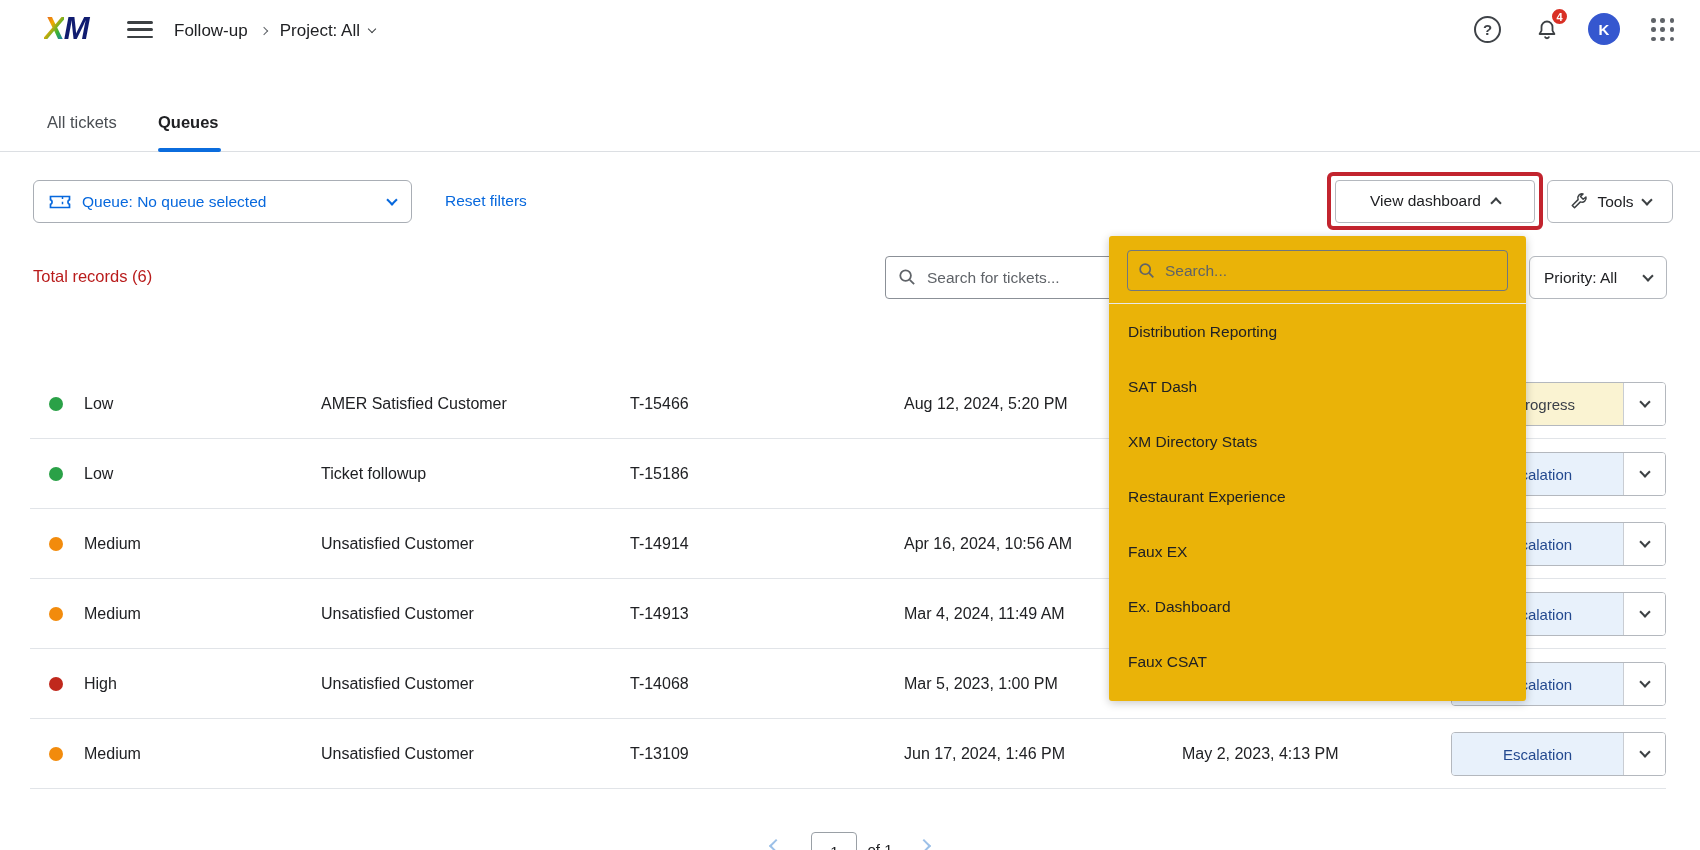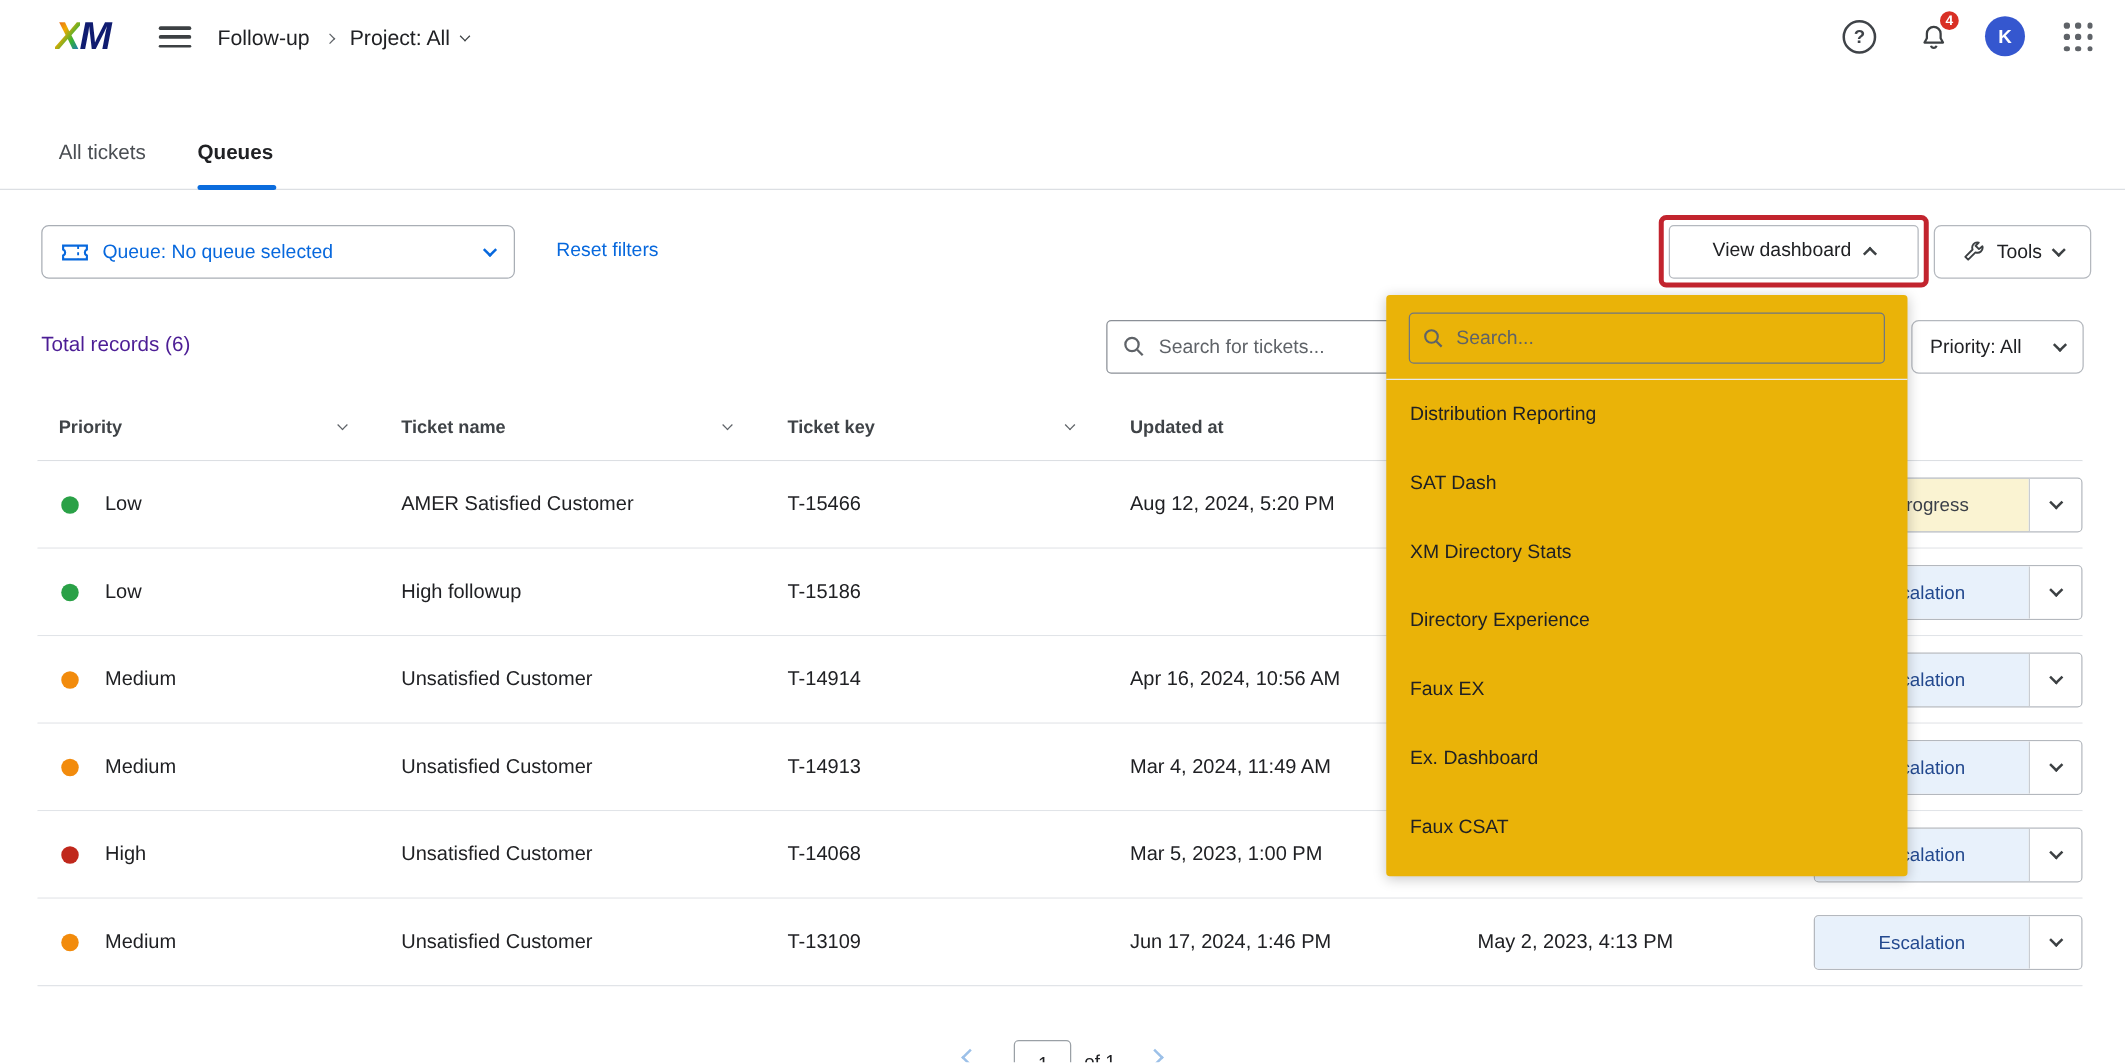--- a/index.html
+++ b/index.html
@@ -53,21 +53,21 @@
   .queue-btn .lbl{flex:1;}
   .reset-link{position:absolute;left:445px;top:192px;font-size:15.5px;color:#0768dd;cursor:pointer;}
   .annotation-box{position:absolute;left:1327px;top:172px;width:216px;height:58px;border:4px solid #c2242e;
     border-radius:6px;z-index:5;display:flex;align-items:center;justify-content:center;pointer-events:none;}
   .view-dash-btn{width:200px;height:43px;background:#fff;border:1px solid #b4b8be;border-radius:4px;
     display:flex;align-items:center;justify-content:center;gap:11px;font-size:15.5px;color:#202124;cursor:pointer;pointer-events:auto;}
   .tools-btn{position:absolute;left:1547px;top:180px;width:126px;height:43px;background:#fff;border:1px solid #b4b8be;
     border-radius:6px;display:flex;align-items:center;justify-content:center;gap:9px;font-size:15.5px;color:#202124;cursor:pointer;}
 
   
-  .total-records{position:absolute;left:33px;top:267px;font-size:16.5px;color:#4c1d95;}
+  .total-records{position:absolute;left:33px;top:267px;font-size:16.5px;color:#b91c1c;}
   .search-tickets{position:absolute;left:885px;top:256px;width:627px;height:43px;border:1px solid #8b9097;border-radius:4px;
     display:flex;align-items:center;gap:10px;padding:0 12px;background:#fff;}
   .search-tickets input,.panel-search input{border:none;outline:none;flex:1;font-size:15.5px;font-family:"Liberation Sans",sans-serif;color:#202124;background:transparent;}
   .search-tickets input::placeholder,.panel-search input::placeholder{color:#5f6368;}
   .priority-filter{position:absolute;left:1529px;top:256px;width:138px;height:43px;background:#fff;border:1px solid #b4b8be;
     border-radius:6px;display:flex;align-items:center;justify-content:space-between;padding:0 14px;font-size:15.5px;color:#202124;cursor:pointer;}
 
   
   .thead{position:absolute;left:30px;right:34px;top:322px;height:47px;border-bottom:1px solid #dcdfe3;}
   .th{position:absolute;top:12px;font-size:14.5px;font-weight:600;color:#3f4347;display:flex;align-items:center;gap:10px;cursor:pointer;}
@@ -200,37 +200,20 @@
         </svg>
     </span>
     <input type="text" placeholder="Search for tickets..." style="">
   </div>
 
   <div class="priority-filter">
     <span>Priority: All</span>
     <span class="chev down" style="color:#3c4043"></span>
   </div>
 
-  <div class="thead">
-    <div class="th h0">
-      <span>Priority</span>
-      <span class="chev down small"></span>
-    </div>
-    <div class="th h1">
-      <span>Ticket name</span>
-      <span class="chev down small"></span>
-    </div>
-    <div class="th h2">
-      <span>Ticket key</span>
-      <span class="chev down small"></span>
-    </div>
-    <div class="th h3">
-      <span>Updated at</span>
-    </div>
-  </div>
 
   <div>
 
     <div class="trow" style="top:369px">
       <span class="dot low"></span>
       <span class="cell c-priority">Low</span>
       <span class="cell c-name">AMER Satisfied Customer</span>
       <span class="cell c-key">T-15466</span>
       <span class="cell c-updated">Aug 12, 2024, 5:20 PM</span>
       <span class="cell c-created"></span>
@@ -238,21 +221,21 @@
         <span class="status-main">In progress</span>
         <span class="status-chev-box">
             <span class="chev down"></span>
           </span>
       </div>
     </div>
 
     <div class="trow" style="top:439px">
       <span class="dot low"></span>
       <span class="cell c-priority">Low</span>
-      <span class="cell c-name">High followup</span>
+      <span class="cell c-name">Ticket followup</span>
       <span class="cell c-key">T-15186</span>
       <span class="cell c-created"></span>
       <div class="status-btn escalation">
         <span class="status-main">Escalation</span>
         <span class="status-chev-box">
             <span class="chev down"></span>
           </span>
       </div>
     </div>
 
@@ -332,19 +315,19 @@
             <circle cx="8" cy="8" r="5.6" fill="none" stroke="#5f6368" stroke-width="1.9"></circle>
             <line x1="12.4" y1="12.4" x2="17" y2="17" stroke="#5f6368" stroke-width="1.9"></line>
           </svg>
       </span>
       <input type="text" placeholder="Search..." style="">
     </div>
     <div class="panel-divider"></div>
     <div class="panel-item">Distribution Reporting</div>
     <div class="panel-item">SAT Dash</div>
     <div class="panel-item">XM Directory Stats</div>
-    <div class="panel-item">Directory Experience</div>
+    <div class="panel-item">Restaurant Experience</div>
     <div class="panel-item">Faux EX</div>
     <div class="panel-item">Ex. Dashboard</div>
     <div class="panel-item">Faux CSAT</div>
   </div>
 
 </div>
 
 </body></html>

